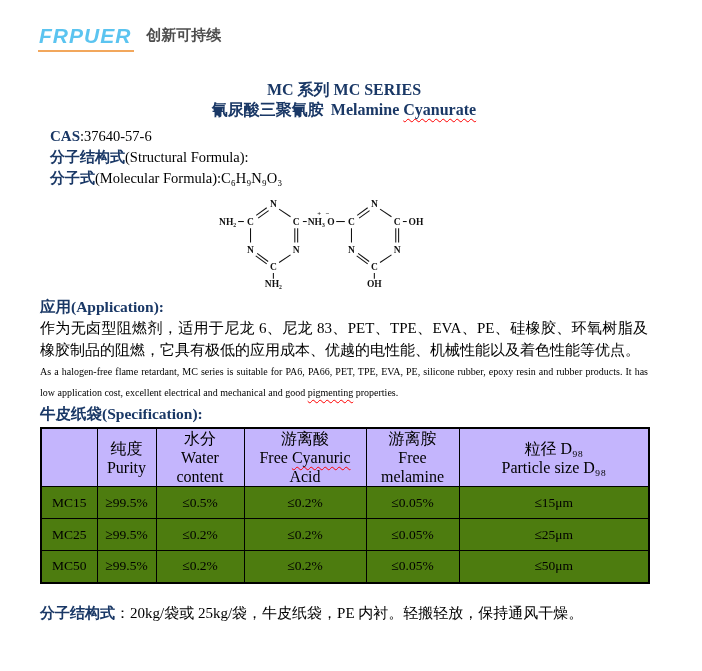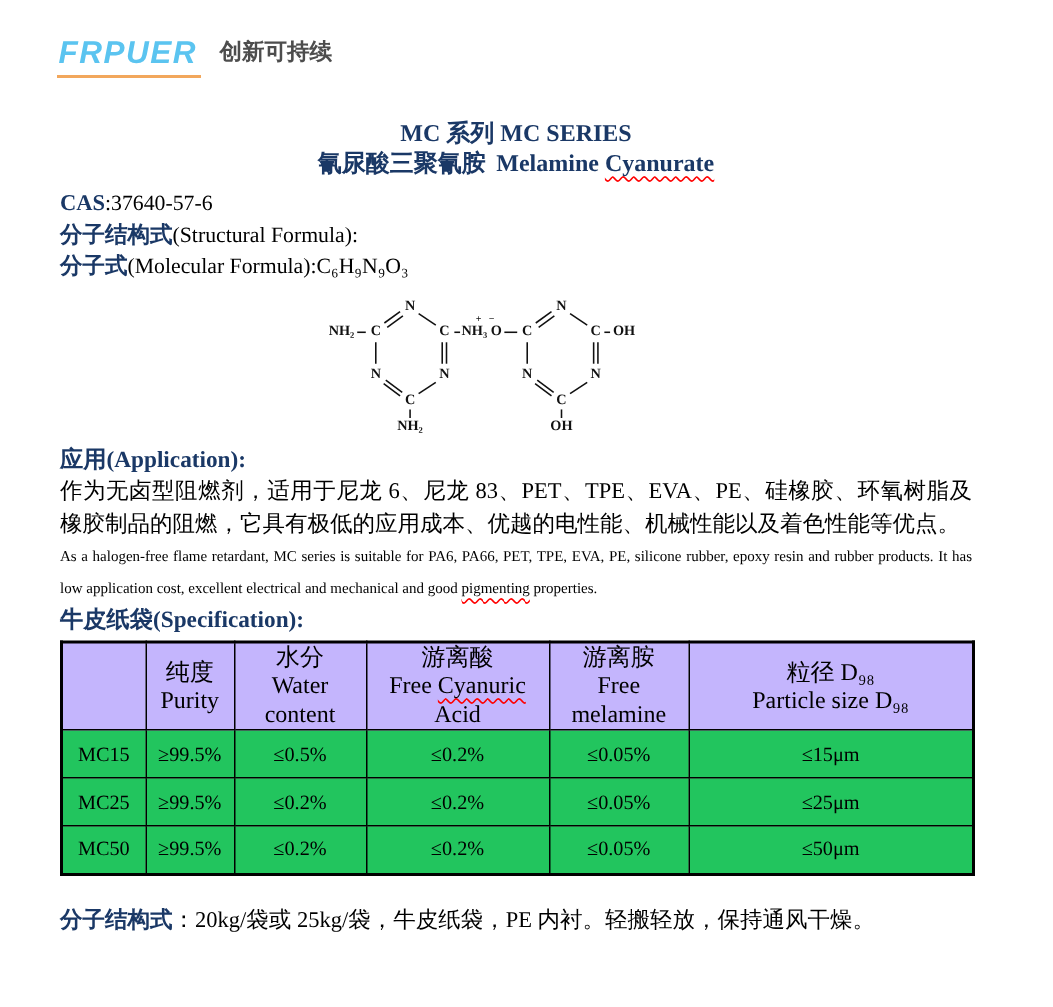--- a/index.html
+++ b/index.html
@@ -39,21 +39,21 @@
   .title-line2 .en { margin-left: 7px; margin-top: 10px; }
 
   .squiggle {
     text-decoration-line: underline;
     text-decoration-style: wavy;
     text-decoration-color: #FF0000;
     text-decoration-thickness: 1px;
     text-underline-offset: 3px;
   }
 
-  .props { margin-top: 6px; }
+  .props { margin-top: 6px; margin-left: 10px; }
   .prop-line { font-size: 14.5px; line-height: 21px; }
   .blue-label { color: #1A3866; font-weight: bold; font-size: 15px; }
 
   .structure-wrap { margin: 3px 0 0 172px; height: 102px; }
 
   .section-heading {
     color: #1A3866; font-weight: bold; font-size: 15.5px; line-height: 20px;
   }
   .app-heading { margin-top: 3px; }
   .para-cn { font-size: 15px; line-height: 22px; text-align: justify; }
@@ -68,21 +68,21 @@
     table-layout: fixed;
     text-align: center;
   }
   table.spec th, table.spec td { border: 1px solid #000; padding: 0; }
   table.spec thead th {
     background: #c4b5fd;
     height: 50px; font-weight: normal;
     font-size: 16px; line-height: 19px; vertical-align: middle;
   }
   table.spec tbody td {
-    background: #22c55e;
+    background: #4d7c0f;
     height: 32px; font-size: 13.5px; vertical-align: middle;
   }
 
   .packaging { margin-top: 20px; font-size: 15px; }
   .packaging .text { color: #000; }
 </style>
 </head>
 <body>
 
 <div class="page">

